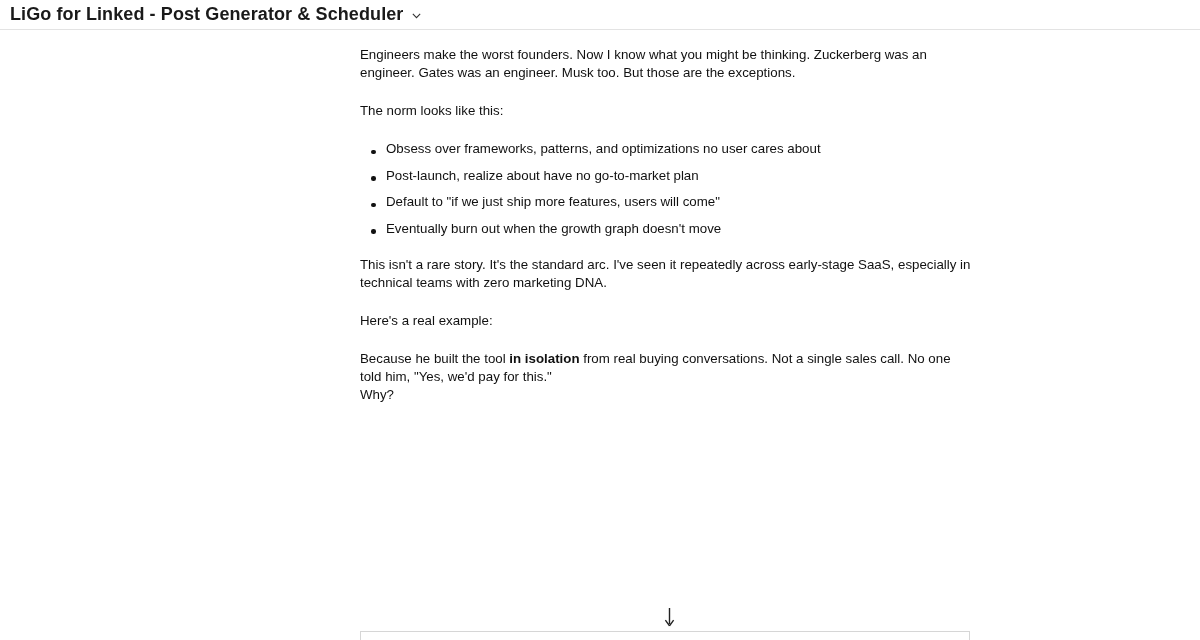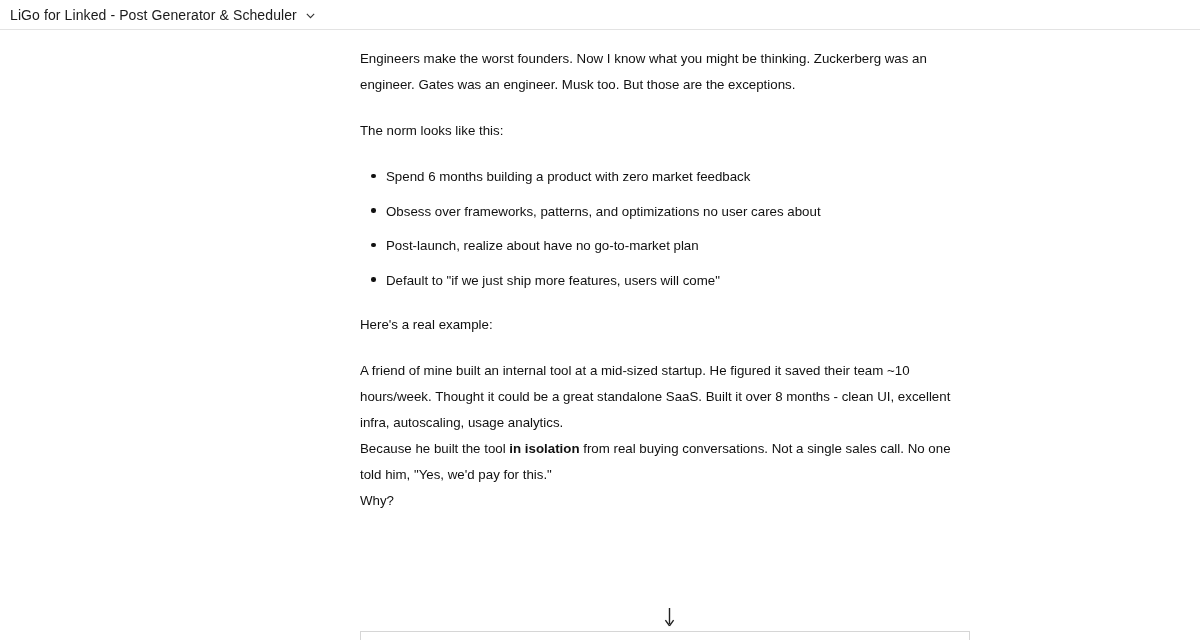--- a/index.html
+++ b/index.html
@@ -20,24 +20,25 @@
   .topbar {
     height: 30px;
     border-bottom: 1px solid #e3e3e3;
     display: flex;
     align-items: center;
     padding: 0 10px;
     box-sizing: border-box;
     background: #ffffff;
   }
   .topbar-title {
-    font-size: 14px;
+    font-size: 18px;
     color: #1a1a1a;
     letter-spacing: 0.1px;
     white-space: nowrap;
+    font-weight: bold;
   }
   .chevron-down {
     margin-left: 8px;
     width: 11px;
     height: 11px;
     display: inline-block;
     position: relative;
     top: 1px;
   }
   .chevron-down svg { display: block; }
@@ -45,21 +46,21 @@
   
   .doc {
     position: absolute;
     top: 30px;
     left: 0;
     width: 1200px;
     height: 610px;
     box-sizing: border-box;
     padding: 16px 225px 0 360px;
     font-size: 13.3px;
-    line-height: 26px;
+    line-height: 18px;
     color: #111111;
   }
   .doc p {
     margin: 0 0 20px 0;
   }
   .doc ul {
     margin: 0 0 18px 0;
     padding-left: 26px;
     list-style: none;
   }
@@ -119,31 +120,31 @@
   </span>
 </div>
 
 <div class="doc">
 
   <p>Engineers make the worst founders. Now I know what you might be thinking. Zuckerberg was an engineer. Gates was an engineer. Musk too. But those are the exceptions.</p>
 
   <p>The norm looks like this:</p>
 
   <ul>
-    <li>Spend 6 months building a product with zero market feedback</li>
     <li>Obsess over frameworks, patterns, and optimizations no user cares about</li>
     <li>Post-launch, realize about have no go-to-market plan</li>
     <li>Default to "if we just ship more features, users will come"</li>
+    <li>Eventually burn out when the growth graph doesn't move</li>
   </ul>
 
+  <p>This isn't a rare story. It's the standard arc. I've seen it repeatedly across early-stage SaaS, especially in technical teams with zero marketing DNA.</p>
 
   <p>Here's a real example:</p>
 
   <div class="block">
-    <div>A friend of mine built an internal tool at a mid-sized startup. He figured it saved their team ~10 hours/week. Thought it could be a great standalone SaaS. Built it over 8 months - clean UI, excellent infra, autoscaling, usage analytics.</div>
     <div><span>Because he built the tool </span><b>in isolation</b><span> from real buying conversations. Not a single sales call. No one told him, "Yes, we'd pay for this."</span></div>
     <div>Why?</div>
   </div>
 
 
 </div>
 
 <div class="cursor-arrow">
   <svg viewBox="0 0 16 22" width="16" height="22" aria-hidden="true">
     <path d="M7.5 1 L7.5 17 M7.5 18.8 L3.4 13.2 M7.5 18.8 L11.6 13.2" fill="none" stroke="#222" stroke-width="1.4"></path>

